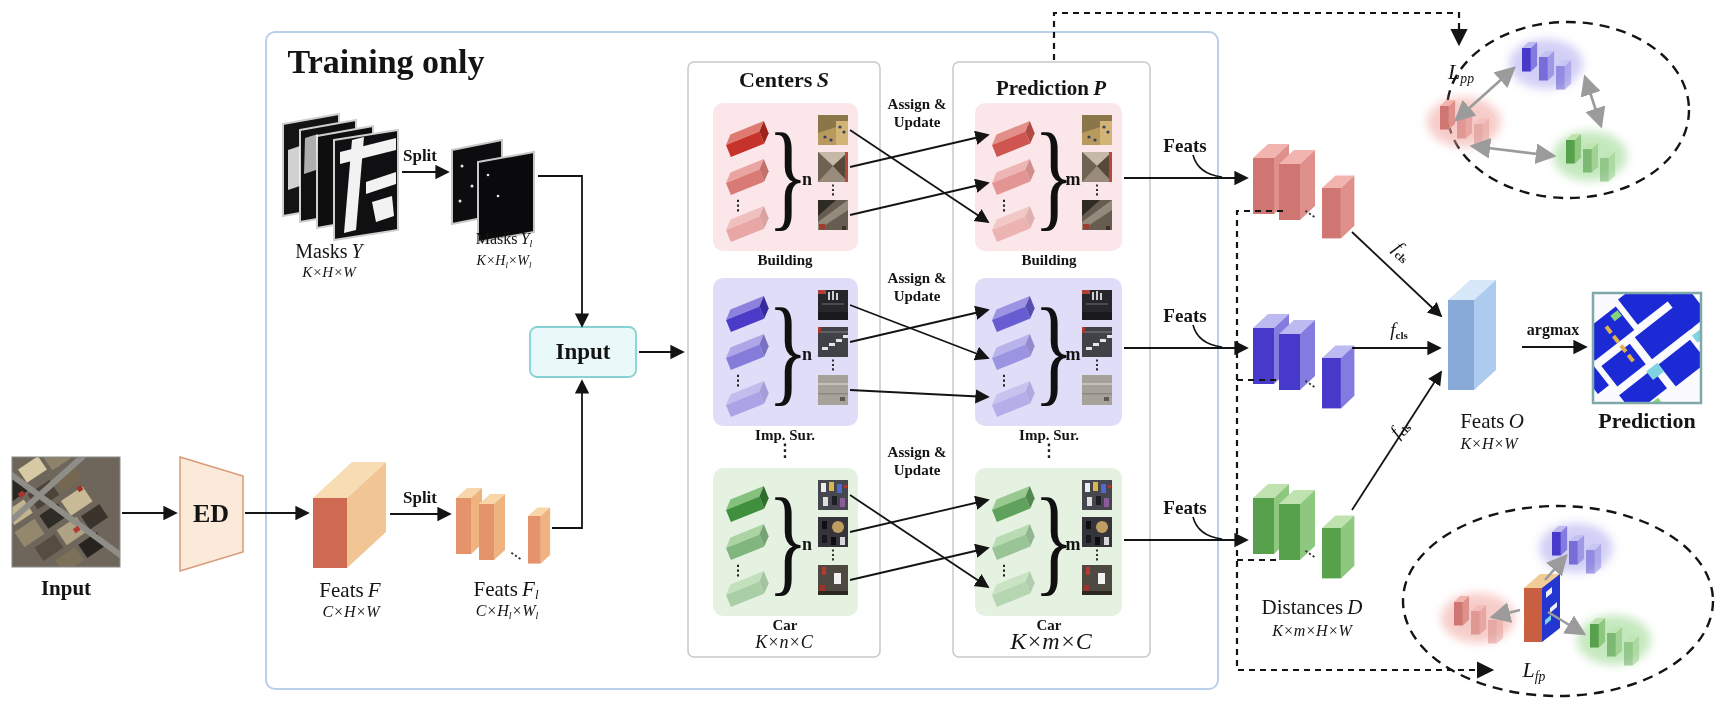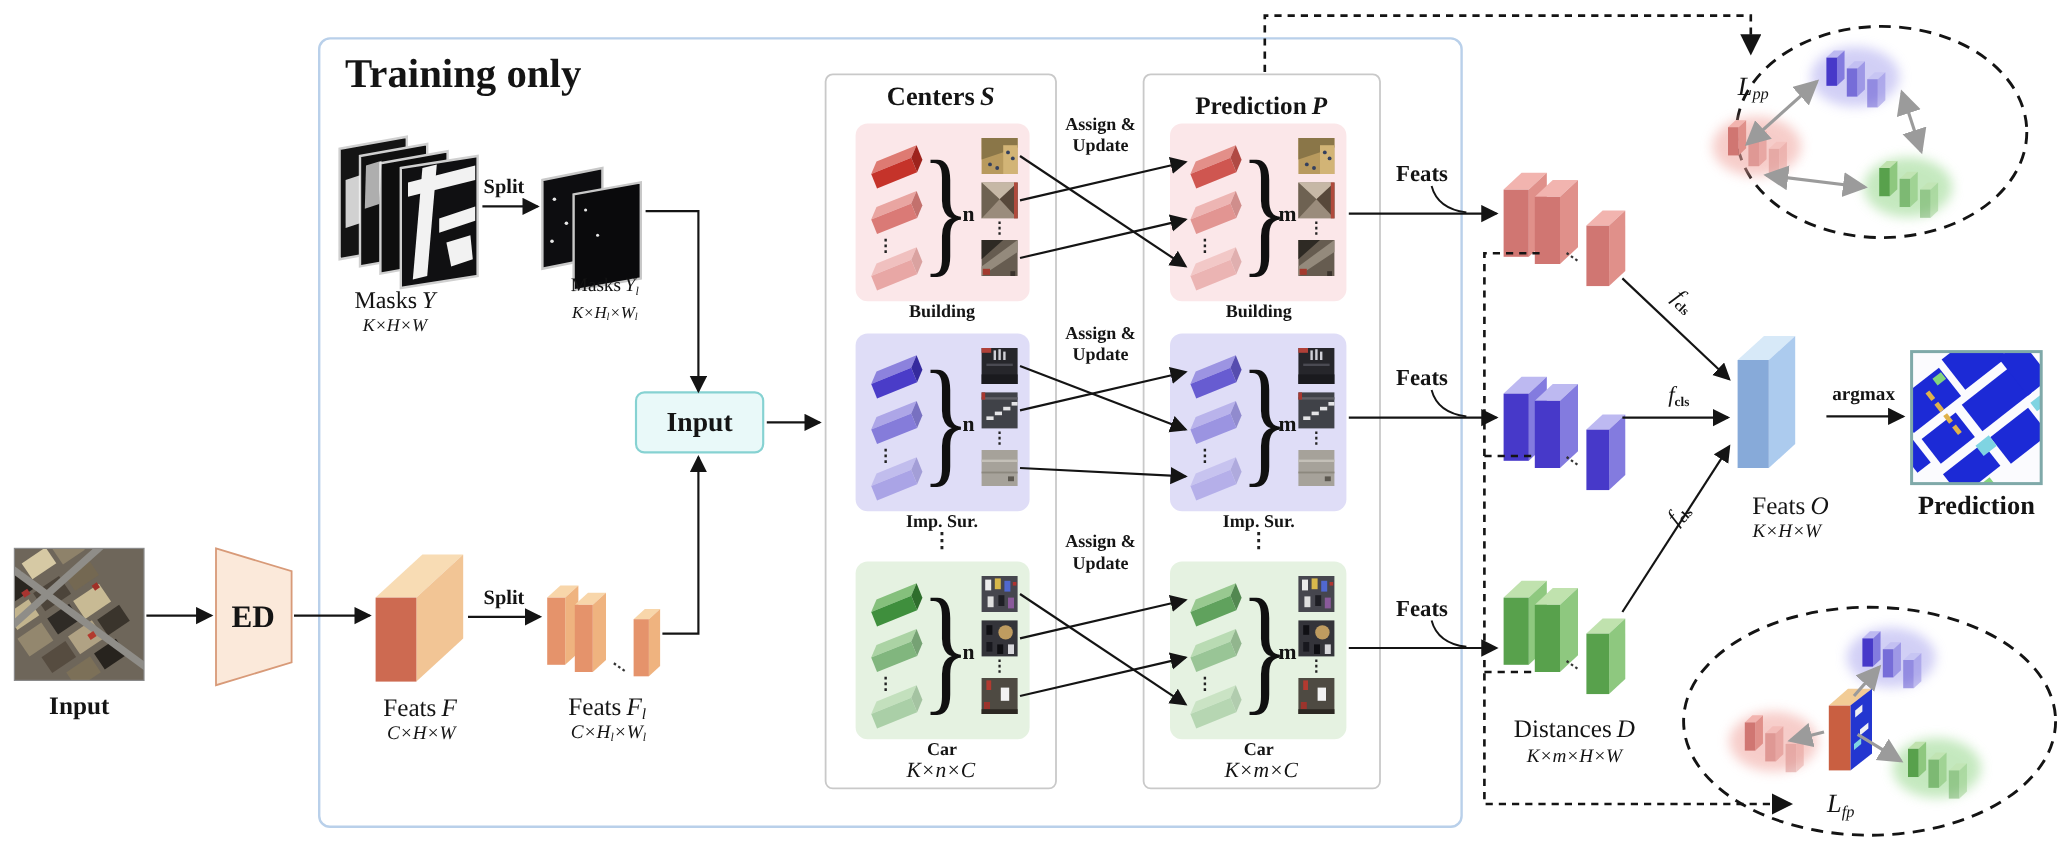--- a/index.html
+++ b/index.html
@@ -460,21 +460,21 @@
 <div class="lbl b" style="left:1073px;top:544px;font-size:18px"><span>m</span></div>
 
 <div class="lbl b" style="left:785px;top:261px;font-size:15px"><span>Building</span></div>
 <div class="lbl b" style="left:785px;top:436px;font-size:15px"><span>Imp. Sur.</span></div>
 <div class="lbl b" style="left:785px;top:626px;font-size:15px"><span>Car</span></div>
 <div class="lbl b" style="left:1049px;top:261px;font-size:15px"><span>Building</span></div>
 <div class="lbl b" style="left:1049px;top:436px;font-size:15px"><span>Imp. Sur.</span></div>
 <div class="lbl b" style="left:1049px;top:626px;font-size:15px"><span>Car</span></div>
 
 <div class="lbl i" style="left:784px;top:642px;font-size:18px"><span>K×n×C</span></div>
-<div class="lbl i" style="left:1051px;top:642px;font-size:18px"><span>K×m×C</span></div>
+<div class="lbl i" style="left:1051px;top:642px;font-size:24px"><span>K×m×C</span></div>
 
 <div class="dots" style="left:738px;top:205px;font-size:14px"><span>⋮</span></div>
 <div class="dots" style="left:833px;top:190px;font-size:13px"><span>⋮</span></div>
 <div class="dots" style="left:738px;top:380px;font-size:14px"><span>⋮</span></div>
 <div class="dots" style="left:833px;top:365px;font-size:13px"><span>⋮</span></div>
 <div class="dots" style="left:738px;top:570px;font-size:14px"><span>⋮</span></div>
 <div class="dots" style="left:833px;top:555px;font-size:13px"><span>⋮</span></div>
 <div class="dots" style="left:1004px;top:205px;font-size:14px"><span>⋮</span></div>
 <div class="dots" style="left:1097px;top:190px;font-size:13px"><span>⋮</span></div>
 <div class="dots" style="left:1004px;top:380px;font-size:14px"><span>⋮</span></div>

